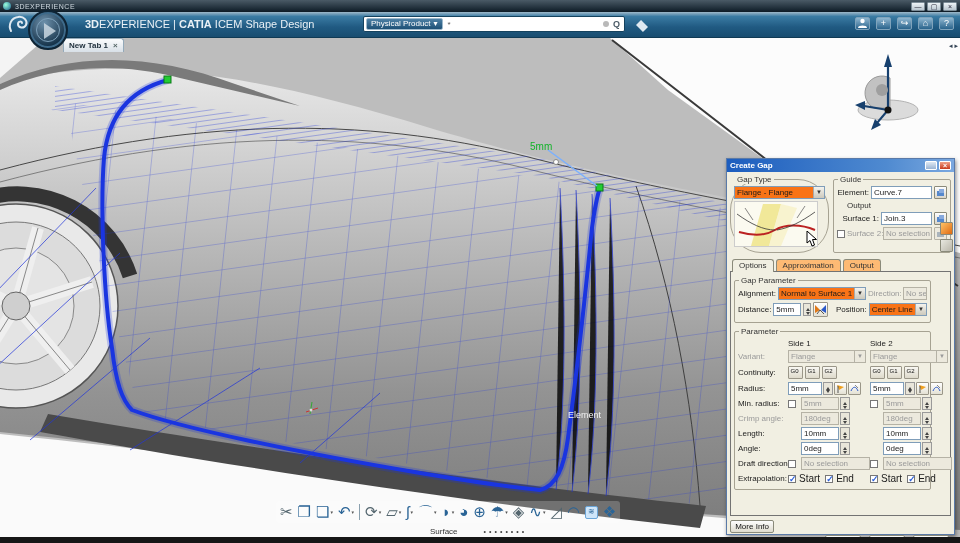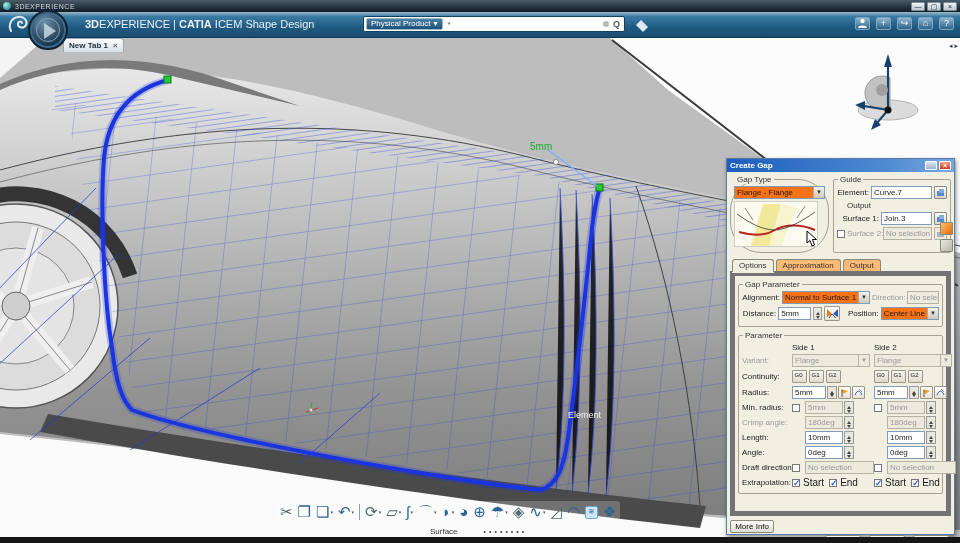--- a/index.html
+++ b/index.html
@@ -76,21 +76,21 @@
   .pick{width:13px;height:13px;border:1px solid #8a8a7a;border-radius:1px;background:linear-gradient(#fefefe,#d8d4c8);display:flex;align-items:center;justify-content:center;}
   .chk{width:8px;height:8px;border:1px solid #777;background:#fff;display:inline-block;position:relative;flex:none;}
   .chk.on::after{content:"✓";position:absolute;left:0;top:-2px;color:#2b5fd9;font-size:9px;font-weight:bold;}
   .sideicons{position:absolute;right:1px;top:50px;display:flex;flex-direction:column;gap:4px;}
   .sideicons .sbtn{width:13px;height:13px;border:1px solid #8a8a7a;border-radius:1px;}
   .sbtn.orange{background:linear-gradient(135deg,#ffc266,#e06a10);}
   .sbtn.grayed{background:linear-gradient(135deg,#e8e8e0,#b9b6aa);}
   .tabs{display:flex;margin-top:6px;padding-left:2px;}
   .dtab{border:1px solid #8a8a7a;border-bottom:none;border-radius:3px 3px 0 0;padding:1px 6px 2px 6px;background:#fdba74;margin-right:2px;color:#333;}
   .dtab.active{background:#f1efe2;font-weight:normal;position:relative;z-index:2;box-shadow:0 1px 0 #f1efe2;}
-  .tabpage{border:5px solid #737373;margin-top:-1px;padding:8px 3px 3px 3px;height:245px;position:relative;background:#f1efe2;}
+  .tabpage{border:1px solid #737373;margin-top:-1px;padding:8px 19px 3px 3px;height:245px;position:relative;background:#f1efe2;}
   .prow{display:flex;align-items:center;height:15px;}
   .plabel{width:50px;font-size:8px;white-space:nowrap;overflow:hidden;flex:none;}
   .pcell{width:82px;display:flex;align-items:center;gap:1px;flex:none;}
   .phead{width:82px;font-size:8px;color:#222;flex:none;}
   .gbtn{width:15px;height:13px;border:1px solid #9a9688;border-radius:1px;background:linear-gradient(#f8f7f2,#dedacb);font-size:6px;text-align:center;line-height:6px;padding-top:1px;color:#111;margin-right:1px;}
   .gbtn .bar{height:4px;margin:1px 1px 0 1px;}
   .ibtn{width:13px;height:13px;border:1px solid #9a9688;border-radius:1px;background:linear-gradient(#fff,#e4e1d4);display:flex;align-items:center;justify-content:center;}
   .btn{height:13px;min-width:36px;border:1px solid #8a8a7a;border-radius:2px;background:linear-gradient(#fdfdfd,#dedbce);font-size:8px;text-align:right;line-height:12px;padding:0 4px;color:#111;}
   .dlgbottom{display:flex;justify-content:flex-end;gap:8px;margin-top:2px;padding-right:2px;}
   .moreinfo{margin-top:4px;width:44px;}

